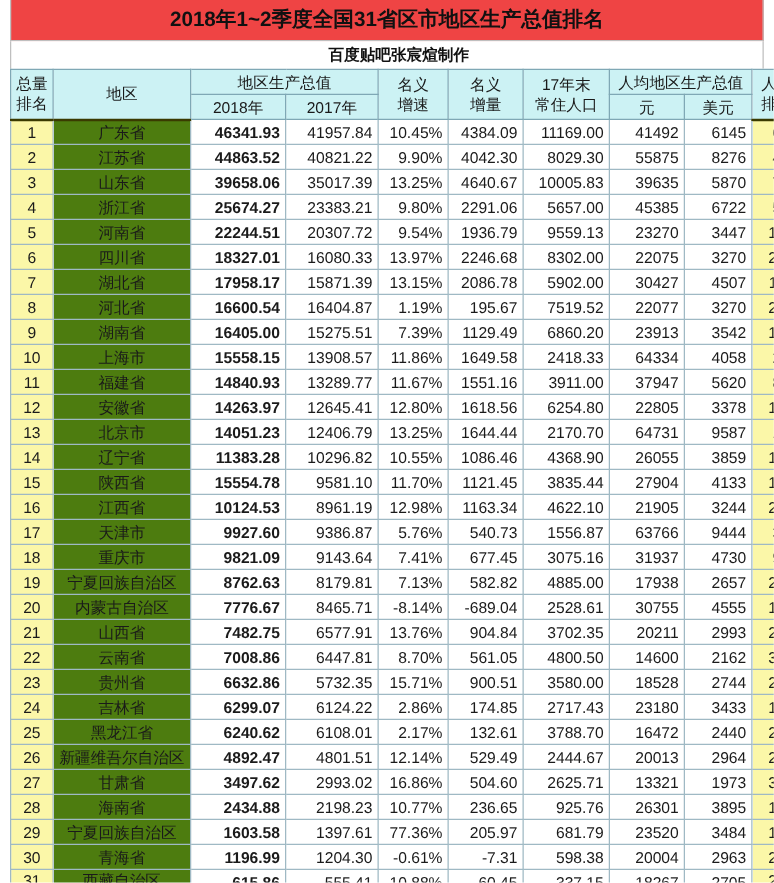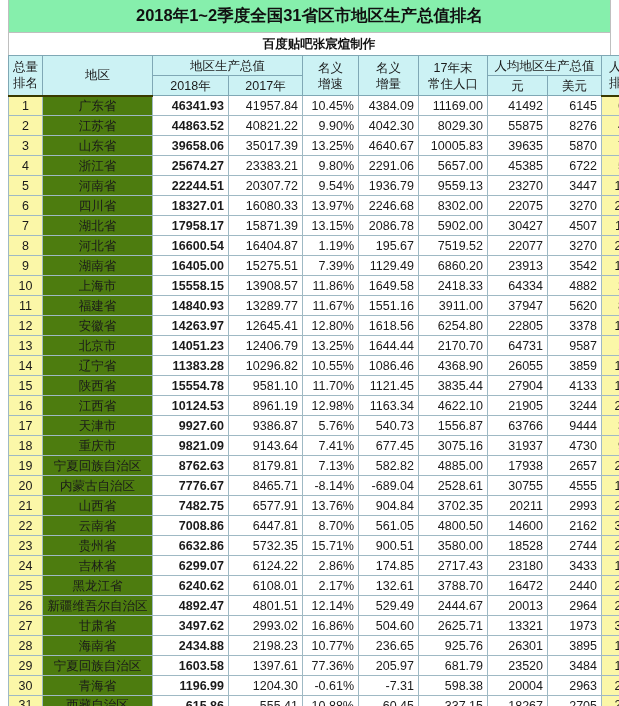--- a/index.html
+++ b/index.html
@@ -29,21 +29,21 @@
     top: 0px;
     width: 603px;
     height: 33px;
     border-left: 1px solid #bfbfbf;
     border-right: 1px solid #bfbfbf;
     border-bottom: 1px solid #bfbfbf;
     box-sizing: border-box;
     display: flex;
     align-items: center;
     justify-content: center;
-    background: #86efac;
+    background: #ef4444;
   }
   .title-text {
     font-size: 16.5px;
     font-weight: bold;
     color: #111111;
     letter-spacing: 0px;
     white-space: nowrap;
   }
 
   .subtitle-band {
@@ -326,21 +326,21 @@
           </tr>
           <tr>
             <td class="c-rank">10</td>
             <td class="c-region">上海市</td>
             <td class="c-gdp18">15558.15</td>
             <td class="c-num">13908.57</td>
             <td class="c-num">11.86%</td>
             <td class="c-num">1649.58</td>
             <td class="c-num">2418.33</td>
             <td class="c-num">64334</td>
-            <td class="c-num">4882</td>
+            <td class="c-num">4058</td>
             <td class="c-pcrank">2</td>
           </tr>
           <tr>
             <td class="c-rank">11</td>
             <td class="c-region">福建省</td>
             <td class="c-gdp18">14840.93</td>
             <td class="c-num">13289.77</td>
             <td class="c-num">11.67%</td>
             <td class="c-num">1551.16</td>
             <td class="c-num">3911.00</td>

